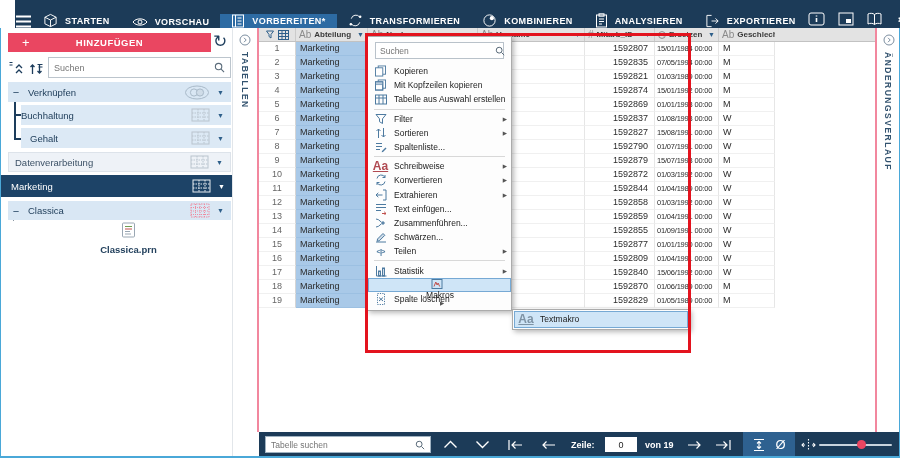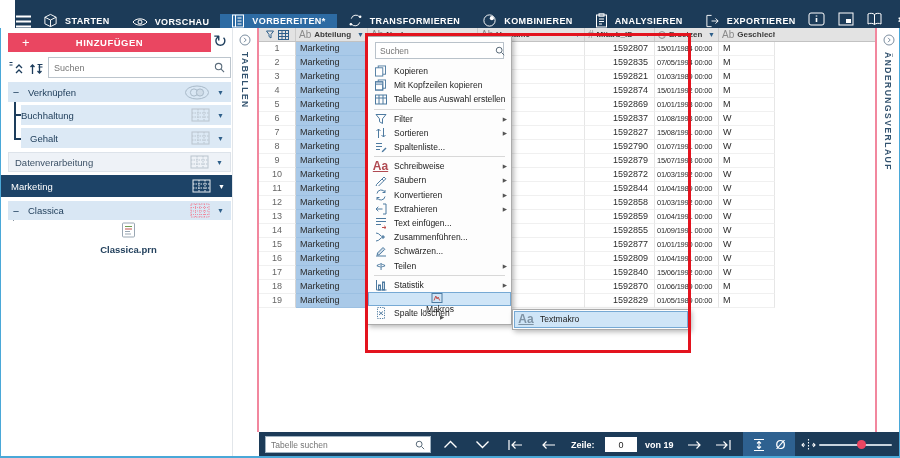--- a/index.html
+++ b/index.html
@@ -660,29 +660,20 @@
   </div>
   <div class="msep"></div>
   <div class="mi">
     <span class="mic glyph-ic">Aa</span>
     <span class="mil">Schreibweise</span>
     <span class="mar">▶</span>
   </div>
   <div class="mi">
     <span class="mic">
         <svg width="12" height="12" viewBox="0 0 12 12" fill="none" stroke="#4d7aa0">
-          <path d="M1.5 10.5 7 5l1.8 1.8-5.5 5.5-2.3.5.5-2.3zM7 5l2-2 1.8 1.8-2 2"></path>
-        </svg>
-      </span>
-    <span class="mil">Säubern</span>
-    <span class="mar">▶</span>
-  </div>
-  <div class="mi">
-    <span class="mic">
-        <svg width="12" height="12" viewBox="0 0 12 12" fill="none" stroke="#4d7aa0">
           <path d="M2 4.5a4.2 4.2 0 0 1 8-1M10 7.5a4.2 4.2 0 0 1-8 1"></path>
           <path d="M10 1v2.5H7.5M2 11V8.5h2.5"></path>
         </svg>
       </span>
     <span class="mil">Konvertieren</span>
     <span class="mar">▶</span>
   </div>
   <div class="mi">
     <span class="mic">
         <svg width="12" height="12" viewBox="0 0 12 12" fill="none" stroke="#4d7aa0">

